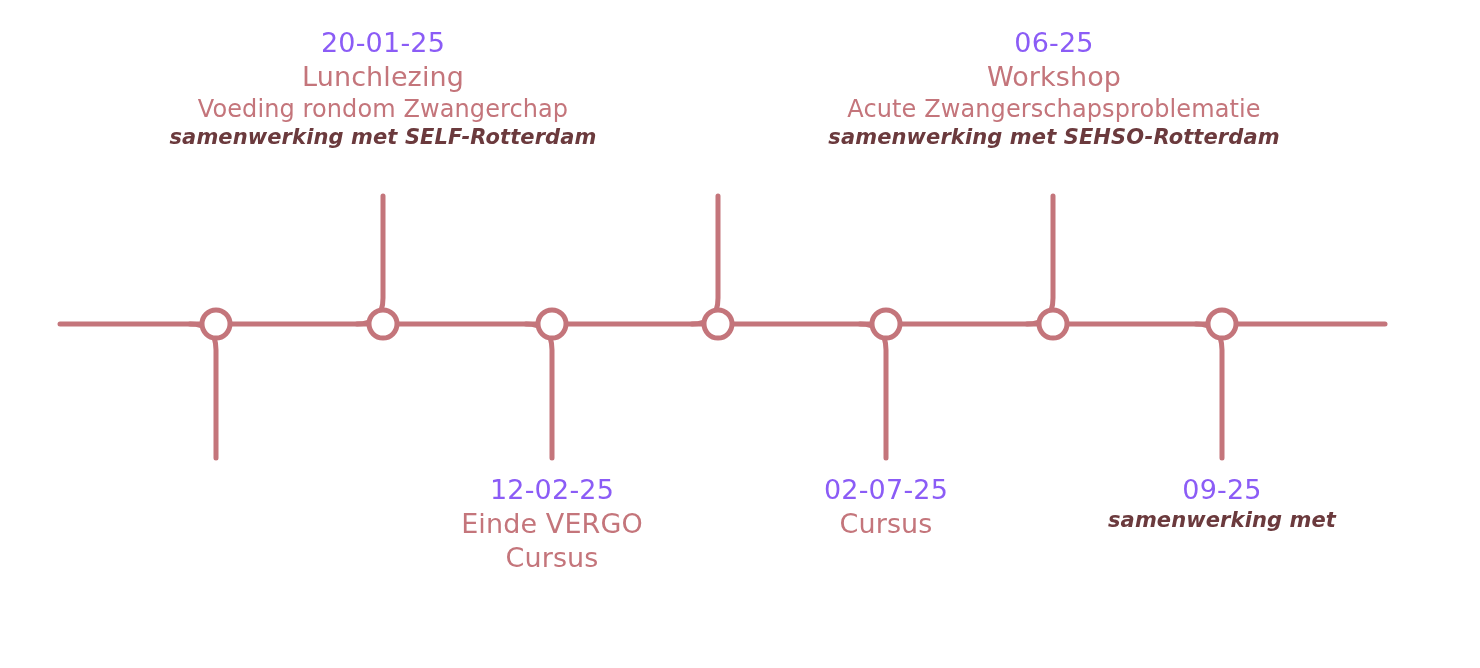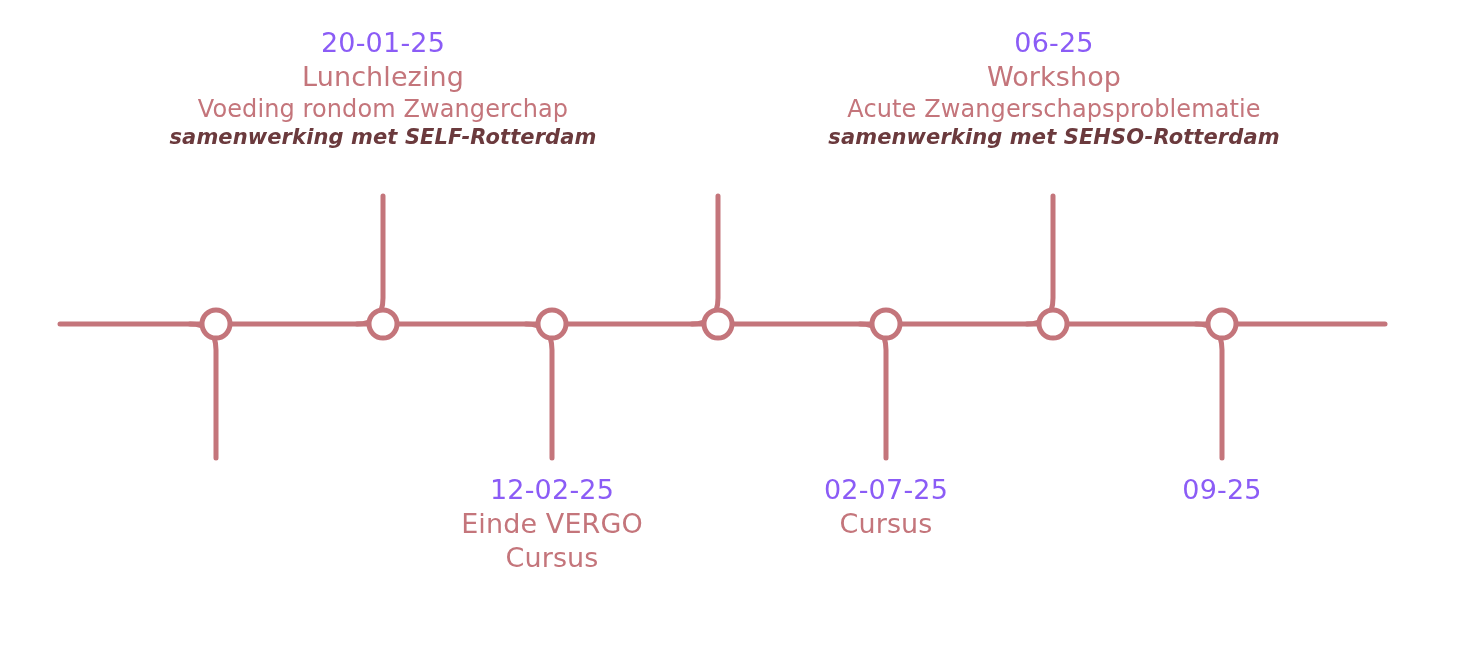--- a/index.html
+++ b/index.html
@@ -115,15 +115,16 @@
     <div class="ev-title">Cursus</div>
   </div>
 
   <div class="label-block" id="lbl-einde-vergo" style="left:746px; top:473px; width:280px;">
     <div class="ev-date">02-07-25</div>
     <div class="ev-title">Cursus</div>
   </div>
 
   <div class="label-block" id="lbl-filmavond" style="left:1082px; top:473px; width:280px;">
     <div class="ev-date">09-25</div>
+    <div class="ev-note">samenwerking met</div>
   </div>
 
 </div>
 
 </body></html>

